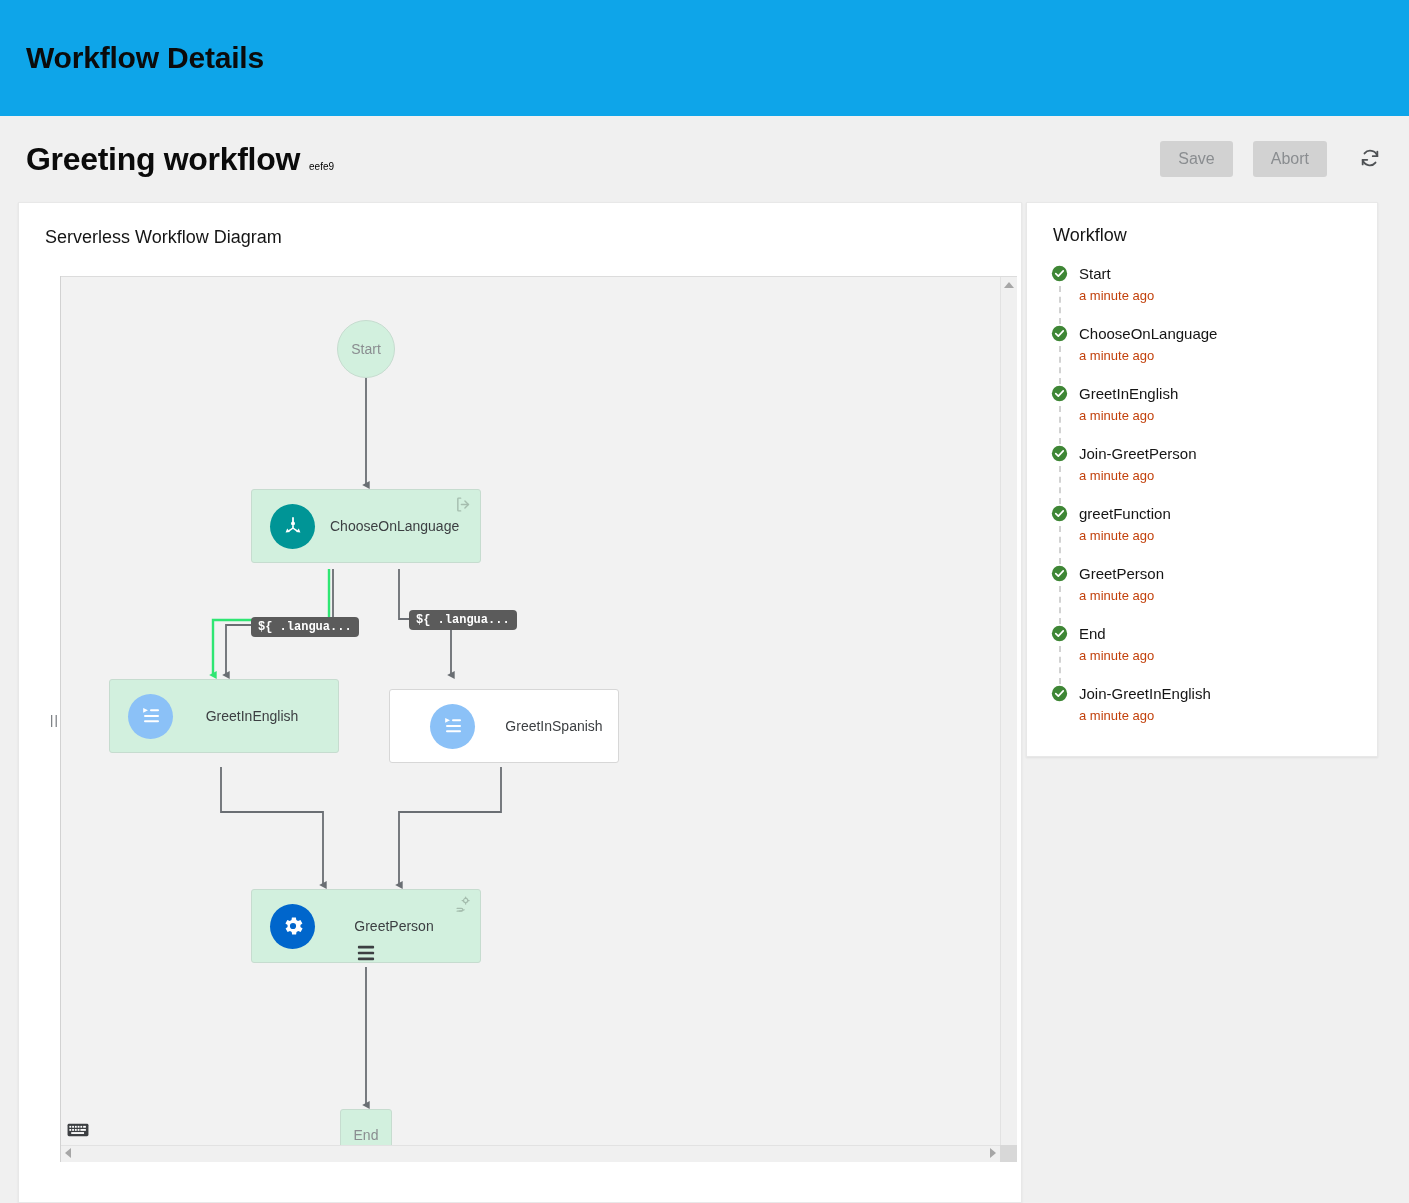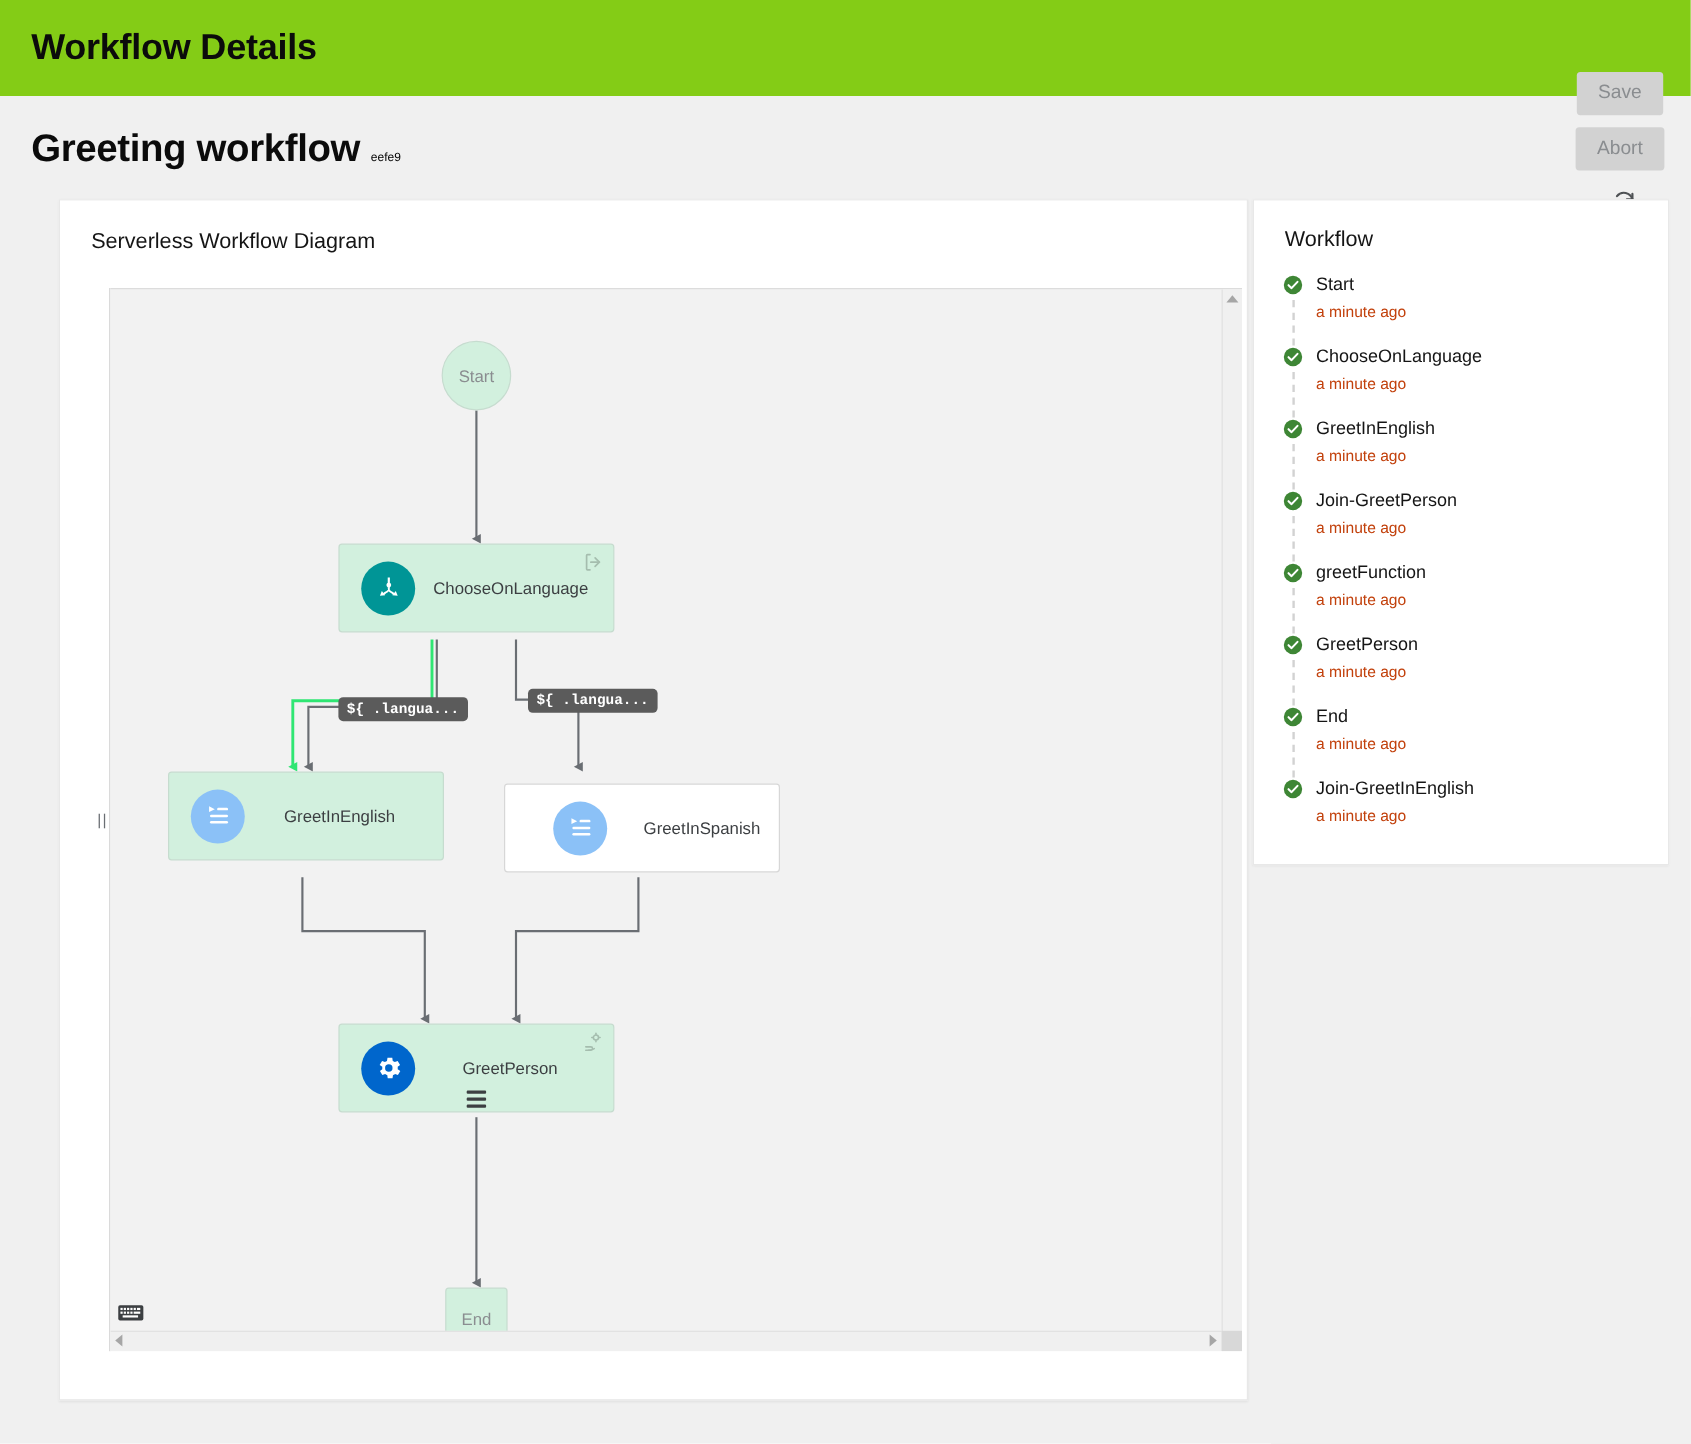--- a/index.html
+++ b/index.html
@@ -7,22 +7,22 @@
   body {
     width: 1409px; height: 1203px;
     background: #f0f0f0;
     font-family: "Liberation Sans", sans-serif;
     color: #151515;
     overflow: hidden;
   }
 
   
   .masthead {
-    height: 80px;
-    background: #84cc16;
+    height: 116px;
+    background: #0ea5e9;
     display: flex;
     align-items: center;
     padding-left: 26px;
   }
   .masthead h1 {
     margin: 0;
     font-size: 30px;
     font-weight: 700;
     letter-spacing: -0.2px;
     color: #0b0b0b;
@@ -42,21 +42,21 @@
     font-weight: 700;
     letter-spacing: -0.3px;
     color: #0b0b0b;
   }
   .page-subid {
     font-size: 10px;
     color: #000000;
     margin-left: 9px;
     font-weight: 400;
   }
-  .header-actions { display:flex; align-items:center; gap: 10px; flex-direction: column; }
+  .header-actions { display:flex; align-items:center; gap: 20px; }
   .btn {
     border: none;
     background: #d2d2d2;
     color: #8a8d90;
     font-size: 16px;
     font-family: "Liberation Sans", sans-serif;
     padding: 0 18px;
     height: 36px;
     min-width: 66px;
     border-radius: 3px;
@@ -71,21 +71,20 @@
     cursor: pointer;
     margin-left: 6px;
   }
 
   
   .body-area {
     display: flex;
     gap: 4px;
     padding: 0 18px;
     align-items: flex-start;
-    margin-left: 31px;
   }
 
   .card {
     background: #ffffff;
     border: 1px solid #e8e8e8;
     box-shadow: 0 1px 2px rgba(3,3,3,0.07);
   }
 
   
   .diagram-card {

